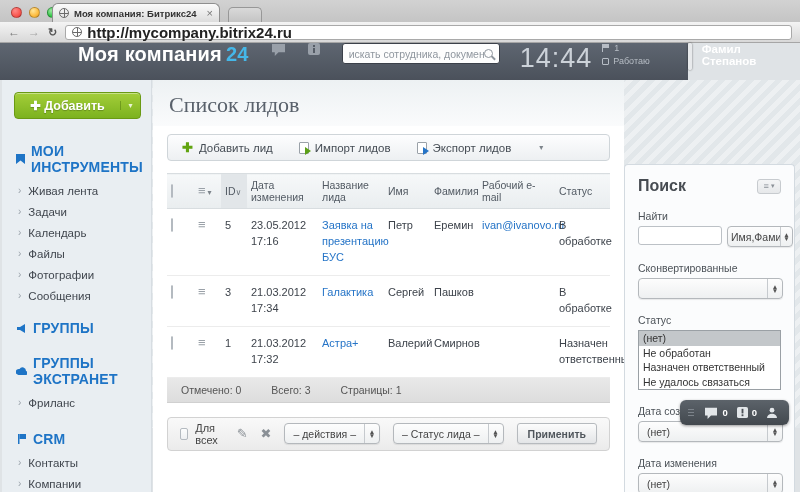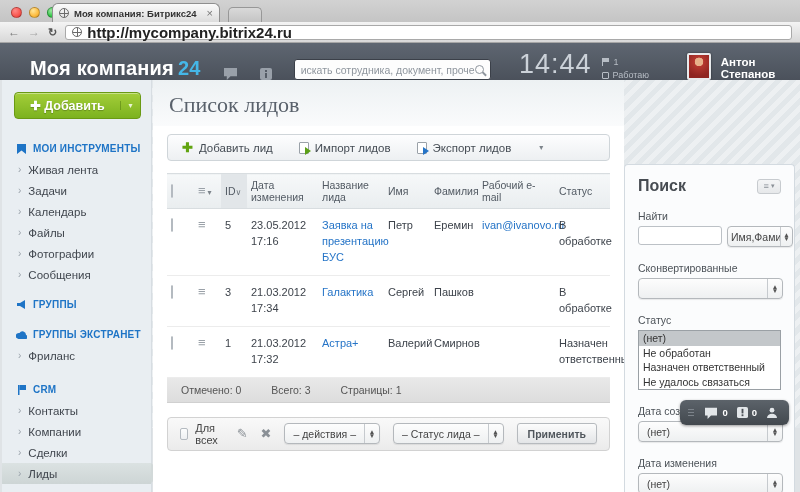--- a/index.html
+++ b/index.html
@@ -28,55 +28,55 @@
     background:linear-gradient(#f4f4f4,#d8d8d8); border-bottom:1px solid #a6a6a6;
     display:flex; align-items:center; padding:0 8px; gap:8px; }
   .navbtn { font-size:12px; color:#7b7b7b; line-height:1; }
   .navbtn.fwd { color:#a5a5a5; }
   .reload { font-size:11px; color:#555; font-weight:bold; }
   .urlfield { flex:1; height:15px; background:#fff; border:1px solid #a9a9a9; border-radius:3px;
     display:flex; align-items:center; gap:5px; padding:0 6px; }
   .url-text { font-size:15px; font-weight:bold; color:#222; }
 
   
-  .appheader { position:absolute; top:43px; left:0; width:800px; height:37px;
-    background:linear-gradient(#5e6671,#4b515b); display:flex; align-items:flex-end; }
+  .appheader { position:absolute; top:43px; left:0; width:688px; height:37px;
+    background:linear-gradient(#5e6671,#4b515b); display:flex; align-items:flex-start;padding-left:48px; }
   .logo { margin-left:30px; font-size:20px; font-weight:bold; color:#fff; letter-spacing:.2px; white-space:nowrap; }
   .logo .suffix { color:#45b7e8; margin-left:4px; }
   .hicon { color:#99a0a9; margin-left:22px; display:inline-flex; }
   .hsearch { margin-left:22px; width:228px; height:21px; background:#fdfdfd; border:1px solid #3b4049;
     border-radius:3px; display:flex; align-items:center; padding:0 6px; }
   .hsearch input { flex:1; border:none; outline:none; font-size:10.5px; color:#555; background:transparent;
     font-family:"Liberation Sans", sans-serif; }
   .hsearch input::placeholder { color:#8f969e; }
   .mag { width:9px; height:9px; border:1.5px solid #8f969e; border-radius:50%; position:relative; flex:0 0 auto; }
   .mag:after { content:""; position:absolute; width:5px; height:1.5px; background:#8f969e;
     transform:rotate(45deg); right:-4px; bottom:-1px; }
-  .clock { margin-left:28px; font-size:27px; color:#ccd2d9; letter-spacing:1px; }
+  .clock { margin-left:20px; font-size:27px; color:#ccd2d9; letter-spacing:1px; }
   .hstatus { margin-left:10px; display:flex; flex-direction:column; gap:3px; font-size:9px; color:#b7bdc5; }
   .hstatus .row { display:flex; align-items:center; gap:4px; }
   .sq { width:7px; height:7px; border:1px solid #b7bdc5; border-radius:1px; }
   .avatar { margin-left:38px; width:27px; height:27px; border:2px solid #e8eaec; border-radius:2px;
     background:radial-gradient(circle at 50% 30%, #e8b08a 22%, #b5372f 24%, #8f2420 75%); box-shadow:0 0 2px rgba(0,0,0,.6); }
   .uname { margin-left:10px; font-size:11.5px; font-weight:bold; color:#fff; }
 
   
   .content { position:absolute; top:80px; left:2px; width:800px; height:348px;
     background:repeating-linear-gradient(315deg,#e2e7ea 0 5px,#edf0f2 5px 10px); }
 
   
   .sidebar { position:absolute; left:0; top:0; width:150px; height:412px; background:#e9eef2; border-right:1px solid #d7dde2; }
   .addbtn { margin:12px 10px 0 12px; height:27px; border-radius:4px; border:1px solid #6a9a14;
     background:linear-gradient(#a4ce39,#7cb21f); display:flex; align-items:center;
     box-shadow:inset 0 1px 0 rgba(255,255,255,.4); }
   .addbtn .lbl { flex:1; text-align:center; color:#fff; font-size:12.5px; font-weight:bold; text-shadow:0 1px 1px rgba(0,0,0,.25); }
   .addbtn .caret { width:20px; border-left:1px solid rgba(90,130,20,.6); text-align:center; color:#e9f4d2; font-size:8px; }
   .snav { margin-top:18px; }
   .sec { display:flex; align-items:center; gap:6px; padding:6px 0 5px 14px; }
-  .sec .slabel { font-size:10px; font-weight:bold; color:#1e74c6; letter-spacing:.2px; }
+  .sec .slabel { font-size:14px; font-weight:bold; color:#1e74c6; letter-spacing:.2px; }
   .sicon { color:#1e74c6; display:inline-flex; width:11px; justify-content:center; }
   .sitem { display:flex; align-items:center; gap:7px; padding:4.5px 0 4.5px 16px; position:relative; height:21px; }
   .sitem .arrow { color:#9aa3ab; font-size:10px; }
   .sitem .ilabel { font-size:11.5px; color:#40464e; }
   .sitem.active { background:linear-gradient(#dbe2e2,#cdd5d5); }
   .sitem.active:after { content:""; position:absolute; right:-11px; top:0; border-top:10.5px solid transparent;
     border-bottom:10.5px solid transparent; border-left:11px solid #d2d9d9; }
   .gap8 { height:8px; } .gap12 { height:12px; }
 
   
@@ -208,21 +208,21 @@
           <rect x="1" y="0" width="6" height="4"></rect>
         </svg>
         <span>1</span>
       </span>
     <span class="row">
         <span class="sq"></span>
         <span>Работаю</span>
       </span>
   </div>
   <div class="avatar"></div>
-  <div class="uname">Антон Степанов</div>
+  <div class="uname">Фамил Степанов</div>
 </div>
 
 <div class="content">
 
   <div class="sidebar">
     <div class="addbtn">
       <span class="lbl"><span>✚</span> <span>Добавить</span></span>
       <span class="caret">▾</span>
     </div>
     <div class="snav">

